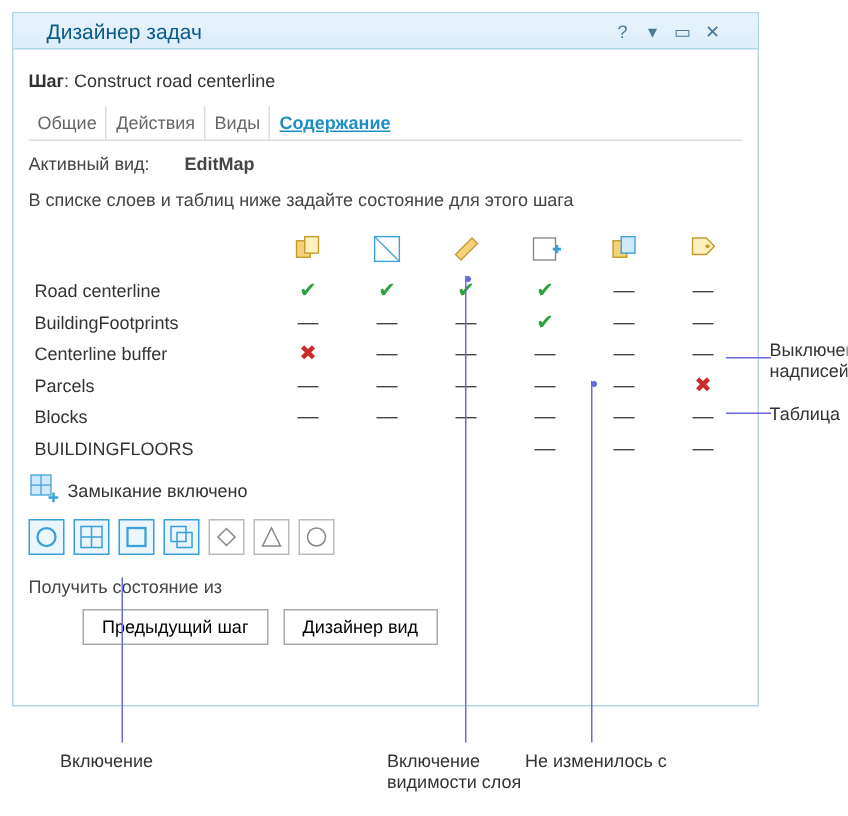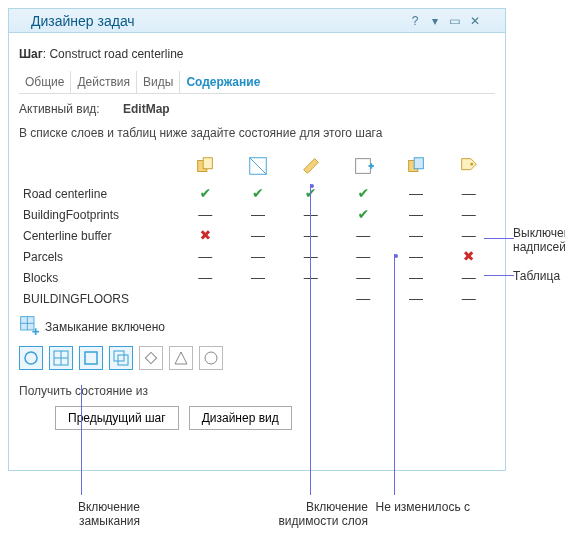--- a/index.html
+++ b/index.html
@@ -49,21 +49,21 @@
     gap: 0;
     border-bottom: 1px solid #ddd;
     margin-bottom: 8px;
   }
   .tab {
     padding: 4px 6px;
     color: #666;
     cursor: pointer;
     border-right: 1px solid #ddd;
   }
-  .tab:last-child { border-right: none; }
+  .tab:last-child { border-right: none; text-decoration: underline; }
   .tab.active { color: #1e8fc6; font-weight: 600; }
   .av-row { margin: 6px 0 10px 0; color: #444; }
   .av-val { font-weight: 600; margin-left: 20px; }
   .instruct { margin: 6px 0 12px 0; color: #444; }
   table.grid {
     border-collapse: collapse;
     width: 100%;
   }
   table.grid td, table.grid th {
     padding: 3px 4px;
@@ -113,21 +113,21 @@
   }
   .shape-btn.sel { border-color: #3aa0d8; background: #eaf5fc; }
   .get-settings { margin: 8px 0 8px 0; color: #444; }
   .btn-row { display: flex; gap: 10px; margin-top: 6px; padding-left: 36px; }
 
   
   .annot {
     position: absolute;
     font-size: 12px;
     color: #333;
-    text-align: right;
+    text-align: left;
     line-height: 1.2;
   }
   .line {
     position: absolute;
     background: #6a6ae0;
   }
 </style>
 </head>
 <body>
 
@@ -333,21 +333,20 @@
 <div class="line" style="left:394px; top:254px; width:4px; height:4px; border-radius:2px;"></div>
 
 <div class="annot" style="left:513px; top:226px; text-align:left;">
   <div>Выключени</div>
   <div>надписей</div>
 </div>
 <div class="annot" style="left:513px; top:269px; text-align:left;">Таблица</div>
 
 <div class="annot" style="left:40px; top:500px; width:100px;">
   <div>Включение</div>
-  <div>замыкания</div>
 </div>
 <div class="annot" style="left:258px; top:500px; width:110px;">
   <div>Включение</div>
   <div>видимости слоя</div>
 </div>
 <div class="annot" style="left:350px; top:500px; width:120px;">
   <div>Не изменилось с</div>
 </div>
 
 </body></html>

